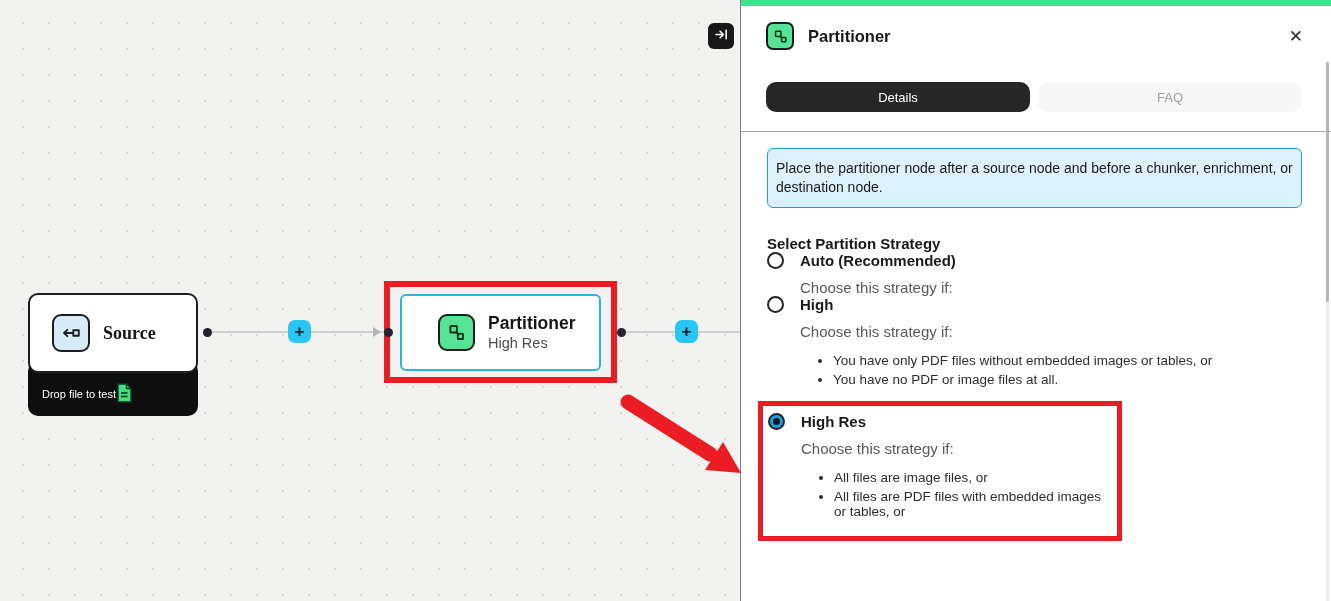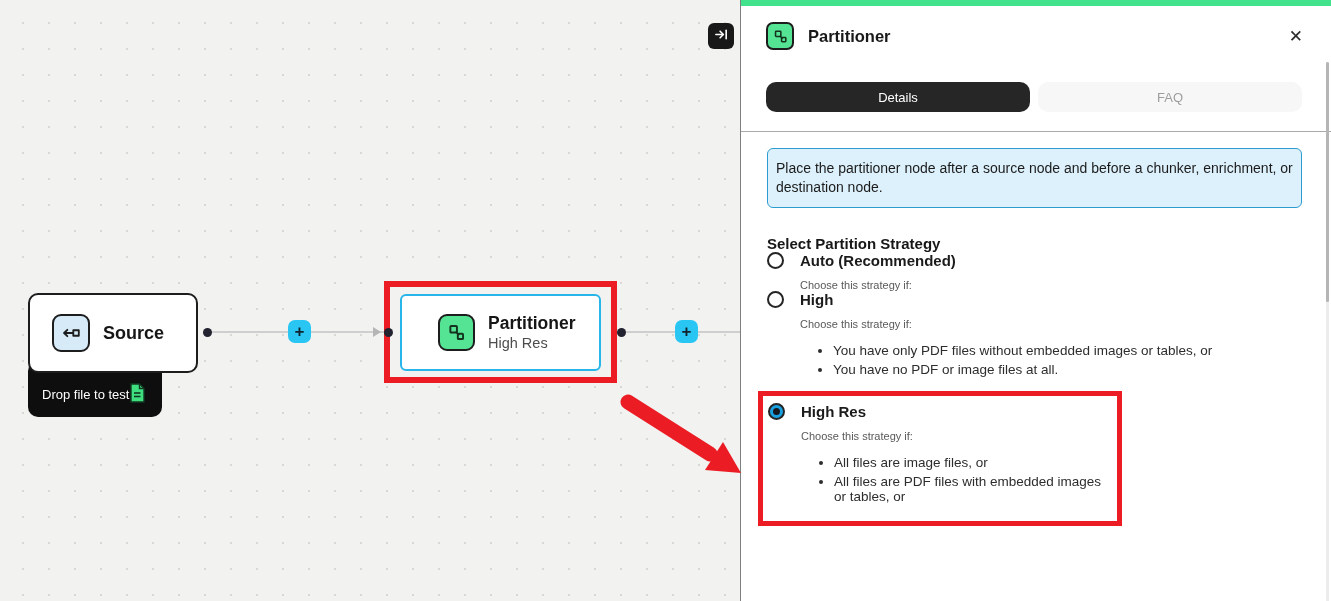--- a/index.html
+++ b/index.html
@@ -22,23 +22,23 @@
     background-image:radial-gradient(#d8d8d6 1.3px, transparent 1.4px);background-size:26px 26px;background-position:10px 10px;}
   .collapse-btn{position:absolute;left:708px;top:23px;width:26px;height:26px;border-radius:6px;background:#181818;
     display:flex;align-items:center;justify-content:center;cursor:pointer;border:none;}
 
   
   .source-wrap{position:absolute;left:28px;top:293px;width:170px;}
   .source-card{position:relative;z-index:2;width:170px;height:80px;background:#fff;border:2px solid #1d1d1d;border-radius:10px;
     display:flex;align-items:center;gap:13px;padding-left:22px;}
   .source-icon{width:38px;height:38px;background:#d6ebf7;border:2px solid #1d1d1d;border-radius:9px;
     display:flex;align-items:center;justify-content:center;}
-  .source-title{font-size:18px;font-weight:700;color:#161616;}
-  .source-badge{position:relative;z-index:1;margin-top:-12px;width:134px;background:#0e0e0e;border-radius:10px;
-    color:#fff;display:flex;align-items:center;gap:0;padding:22px 12px 11px 14px;font-size:13px;}
+  .source-title{font-size:18px;font-weight:700;color:#161616;font-family:Liberation Serif, serif;}
+  .source-badge{position:relative;z-index:1;margin-top:-12px;width:170px;background:#0e0e0e;border-radius:10px;
+    color:#fff;display:flex;align-items:center;gap:0;padding:22px 12px 11px 14px;font-size:11px;}
 
   
   .edge{position:absolute;height:2px;background:#cfcfcf;top:331px;}
   .edge-a{left:209px;width:176px;}
   .edge-b{left:624px;width:117px;}
   .edge-arrowhead{position:absolute;left:373px;top:327px;width:0;height:0;
     border-left:8px solid #b5b5b5;border-top:5px solid transparent;border-bottom:5px solid transparent;}
   .conn-dot{position:absolute;width:9px;height:9px;border-radius:50%;background:#222230;z-index:6;}
   .dot-a{left:203px;top:328px;}
   .dot-b{left:384px;top:328px;}
@@ -79,21 +79,21 @@
   .info-box{background:var(--info-bg);border:1px solid var(--info-border);border-radius:6px;
     padding:10px 8px;font-size:14px;line-height:1.37;color:#1b1b1b;}
   .strategy-heading{font-size:15px;font-weight:700;margin-top:27px;color:#171717;}
 
   .option{}
   .option-row{display:flex;align-items:center;gap:16px;}
   .radio{width:17px;height:17px;border-radius:50%;border:2px solid #242424;background:#fff;flex:0 0 auto;position:relative;cursor:pointer;}
   .radio.selected{background:#18a0e0;}
   .radio.selected::after{content:"";position:absolute;left:3px;top:3px;width:7px;height:7px;border-radius:50%;background:#15151c;}
   .option-label{font-size:15px;font-weight:700;color:#1b1b1b;}
-  .option-prompt{margin:10px 0 0 33px;font-size:11px;color:#595959;}
+  .option-prompt{margin:10px 0 0 33px;font-size:15px;color:#595959;}
   .option-bullets{margin:13px 0 0 66px;font-size:13.5px;color:#2d2d2d;}
   .option-bullets li{margin-bottom:4px;}
 
   .highres-wrap{position:relative;margin:14px 0 0 -9px;width:364px;border:5px solid var(--annotation-red);padding:7px 8px 13px 5px;}
   .highres-wrap .option{margin-top:0;}
 
   
   .scroll-track{position:absolute;right:2px;top:62px;width:3px;height:539px;background:#ececec;}
   .scroll-thumb{position:absolute;right:2px;top:62px;width:3px;height:240px;background:#b5b5b5;border-radius:2px;}
 </style>

